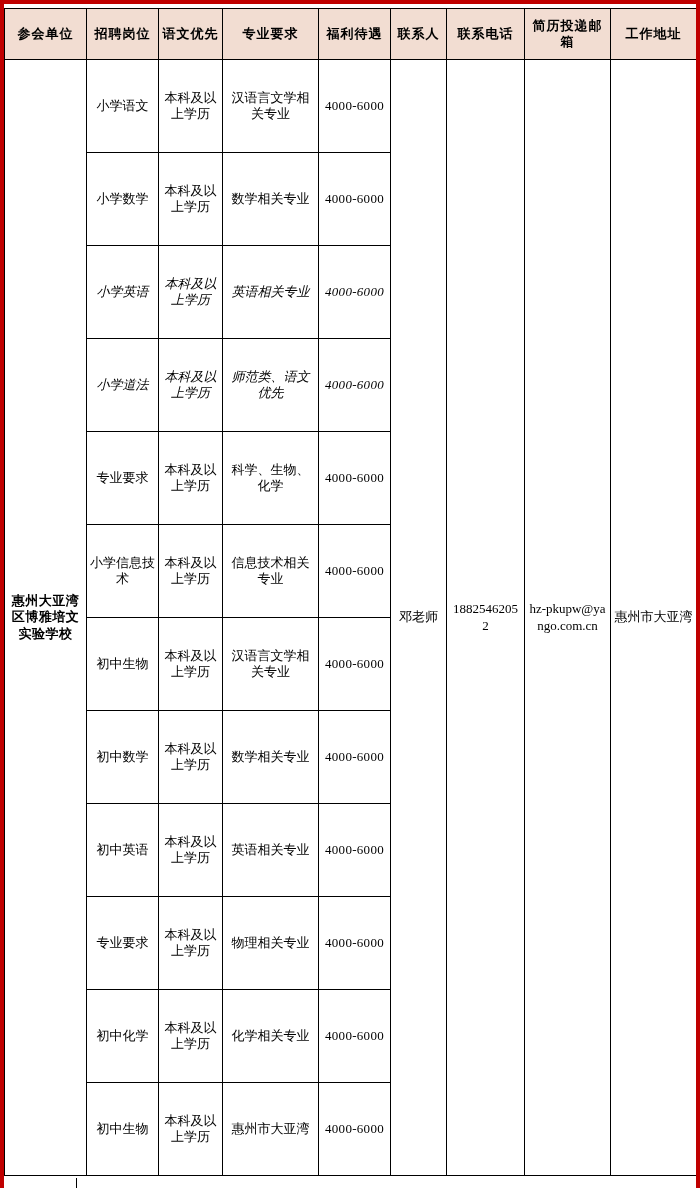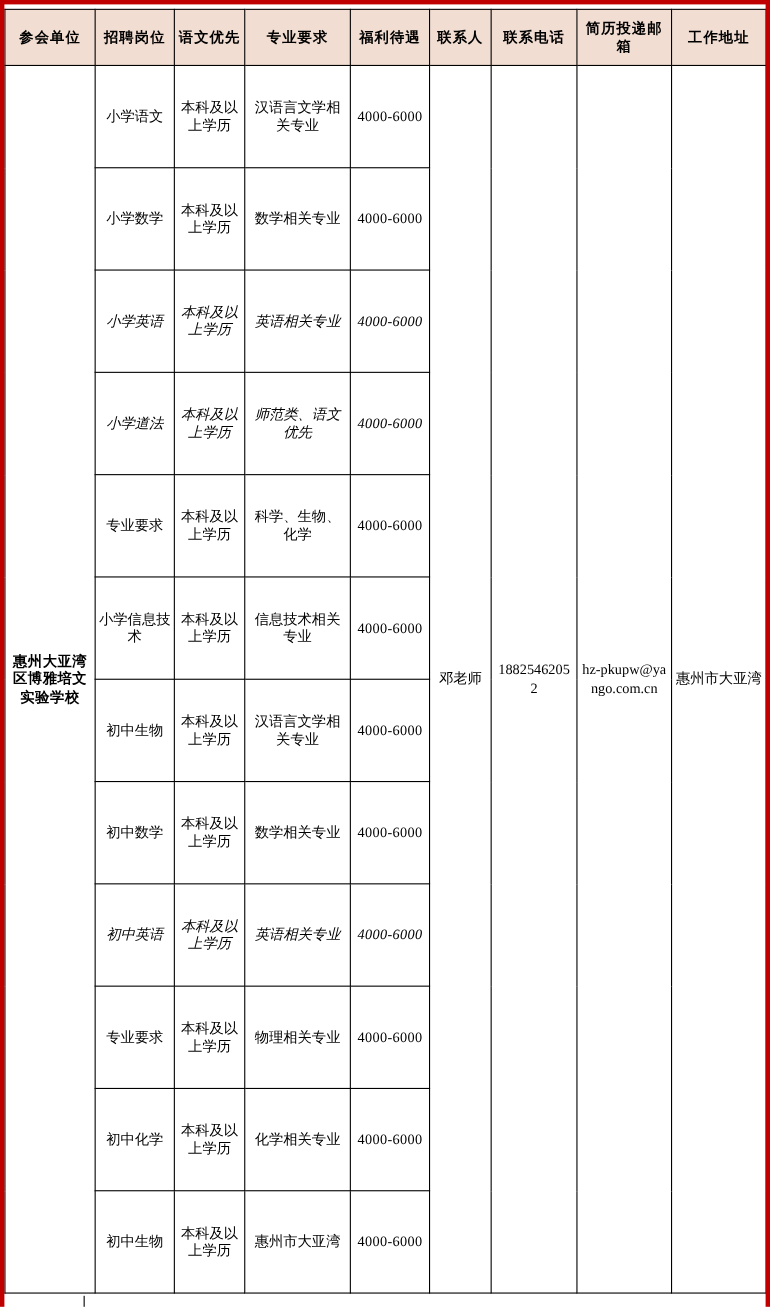--- a/index.html
+++ b/index.html
@@ -202,21 +202,21 @@
         <td class="salary">4000-6000</td>
       </tr>
 
       <tr style="height: 93px;">
         <td class="post">初中数学</td>
         <td class="edu">本科及以上学历</td>
         <td class="major">数学相关专业</td>
         <td class="salary">4000-6000</td>
       </tr>
 
-      <tr style="height: 93px; font-style: italic;">
+      <tr style="height: 93px;">
         <td class="post">初中英语</td>
         <td class="edu">本科及以上学历</td>
         <td class="major">英语相关专业</td>
         <td class="salary">4000-6000</td>
       </tr>
 
       <tr style="height: 93px;">
         <td class="post">专业要求</td>
         <td class="edu">本科及以上学历</td>
         <td class="major">物理相关专业</td>

